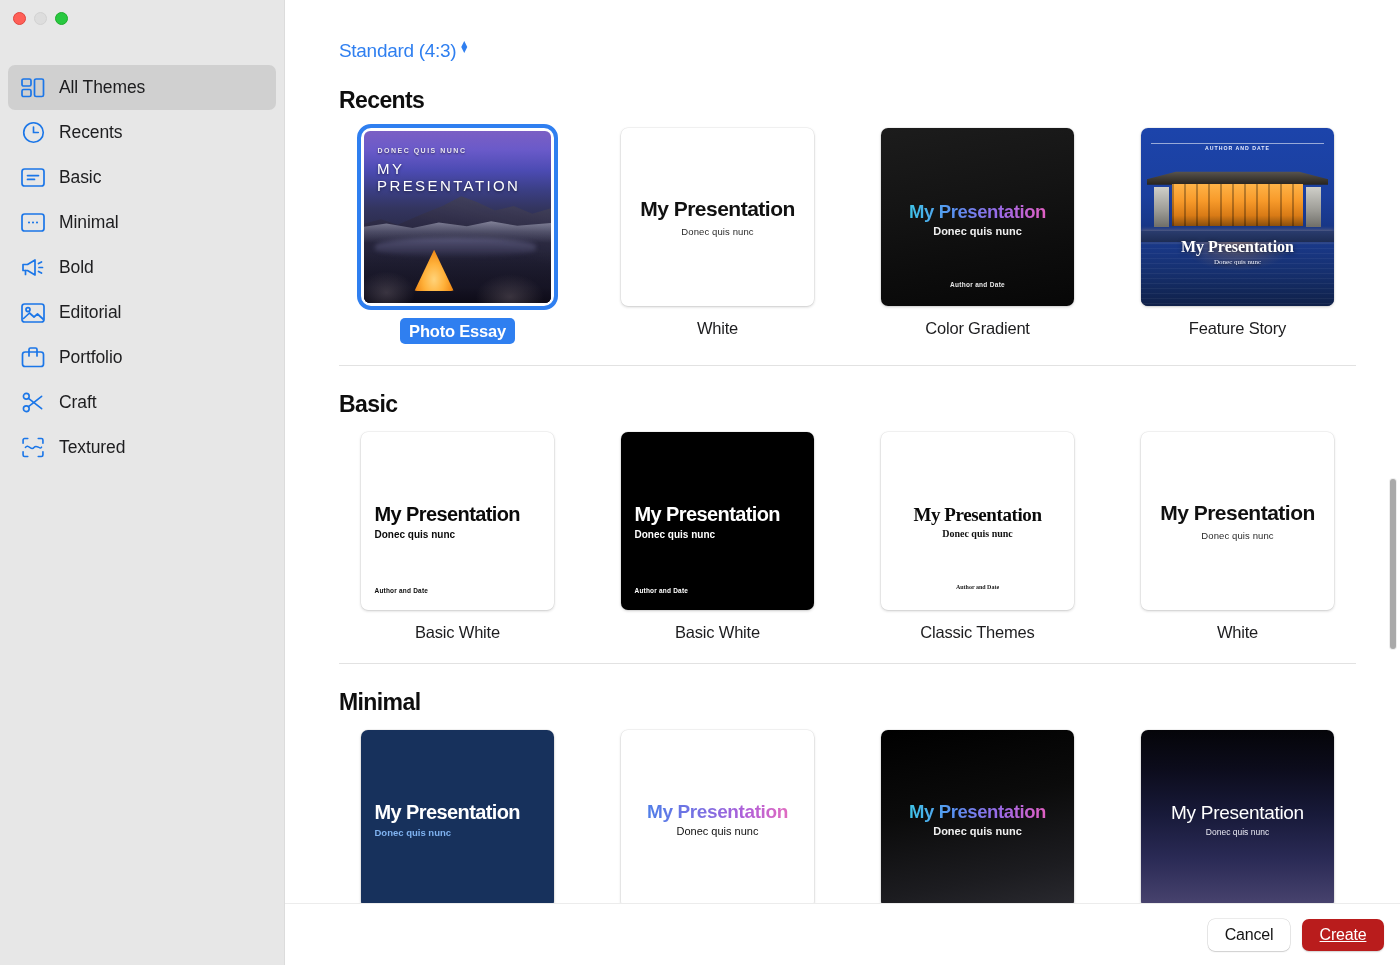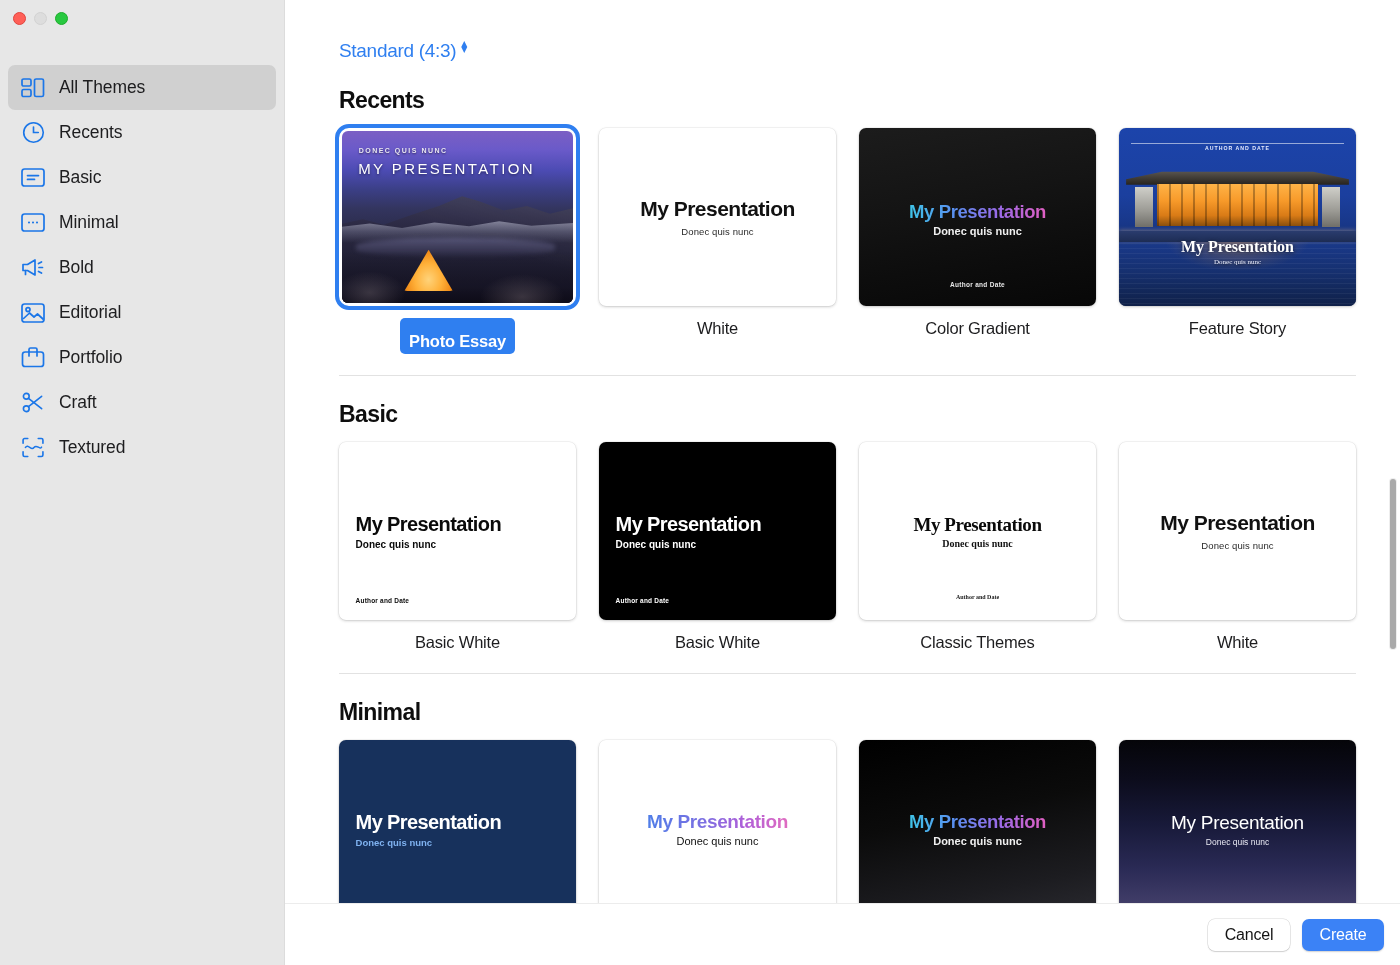--- a/index.html
+++ b/index.html
@@ -144,21 +144,21 @@
 
   .theme-cell {
     width: 237px;
     display: flex;
     flex-direction: column;
     align-items: center;
     cursor: default;
   }
 
   .thumb-wrap {
-    width: 237px;
+    width: 193px;
     height: 178px;
     position: relative;
     border-radius: 8px;
   }
   .thumb-wrap.selected {
     outline: 4px solid #2f7ff0;
     outline-offset: 0px;
     border-radius: 10px;
   }
 
@@ -181,21 +181,21 @@
     color: #1d1d1f;
     letter-spacing: -0.2px;
     margin-top: 13px;
     text-align: center;
     white-space: nowrap;
   }
   .theme-label.selected-badge {
     background: #2f7ff0;
     color: #ffffff;
     border-radius: 5px;
-    padding: 14px 9px 3px;
+    padding: 4px 9px 3px;
     font-weight: bold;
     margin-top: 12px;
   }
 
   .section-divider {
     height: 1px;
     background: #e2e2e2;
     margin: 21px 44px 0 54px;
   }
   .slide-txt { position: absolute; }
@@ -476,23 +476,24 @@
     cursor: default;
     border: none;
     font-family: "Liberation Sans", sans-serif;
   }
   .btn-cancel {
     background: #ffffff;
     color: #141414;
     box-shadow: 0 0 0 0.5px rgba(0,0,0,0.16), 0 1px 1.5px rgba(0,0,0,0.12);
   }
   .btn-create {
-    background: #3b82f6;
+    background: #b91c1c;
     color: #ffffff;
     box-shadow: 0 1px 1.5px rgba(0,0,0,0.18);
+    text-decoration: underline;
   }
 </style>
 </head>
 <body>
 
 <div id="app">
 
   <aside class="sidebar">
 
     <div class="traffic-lights">

